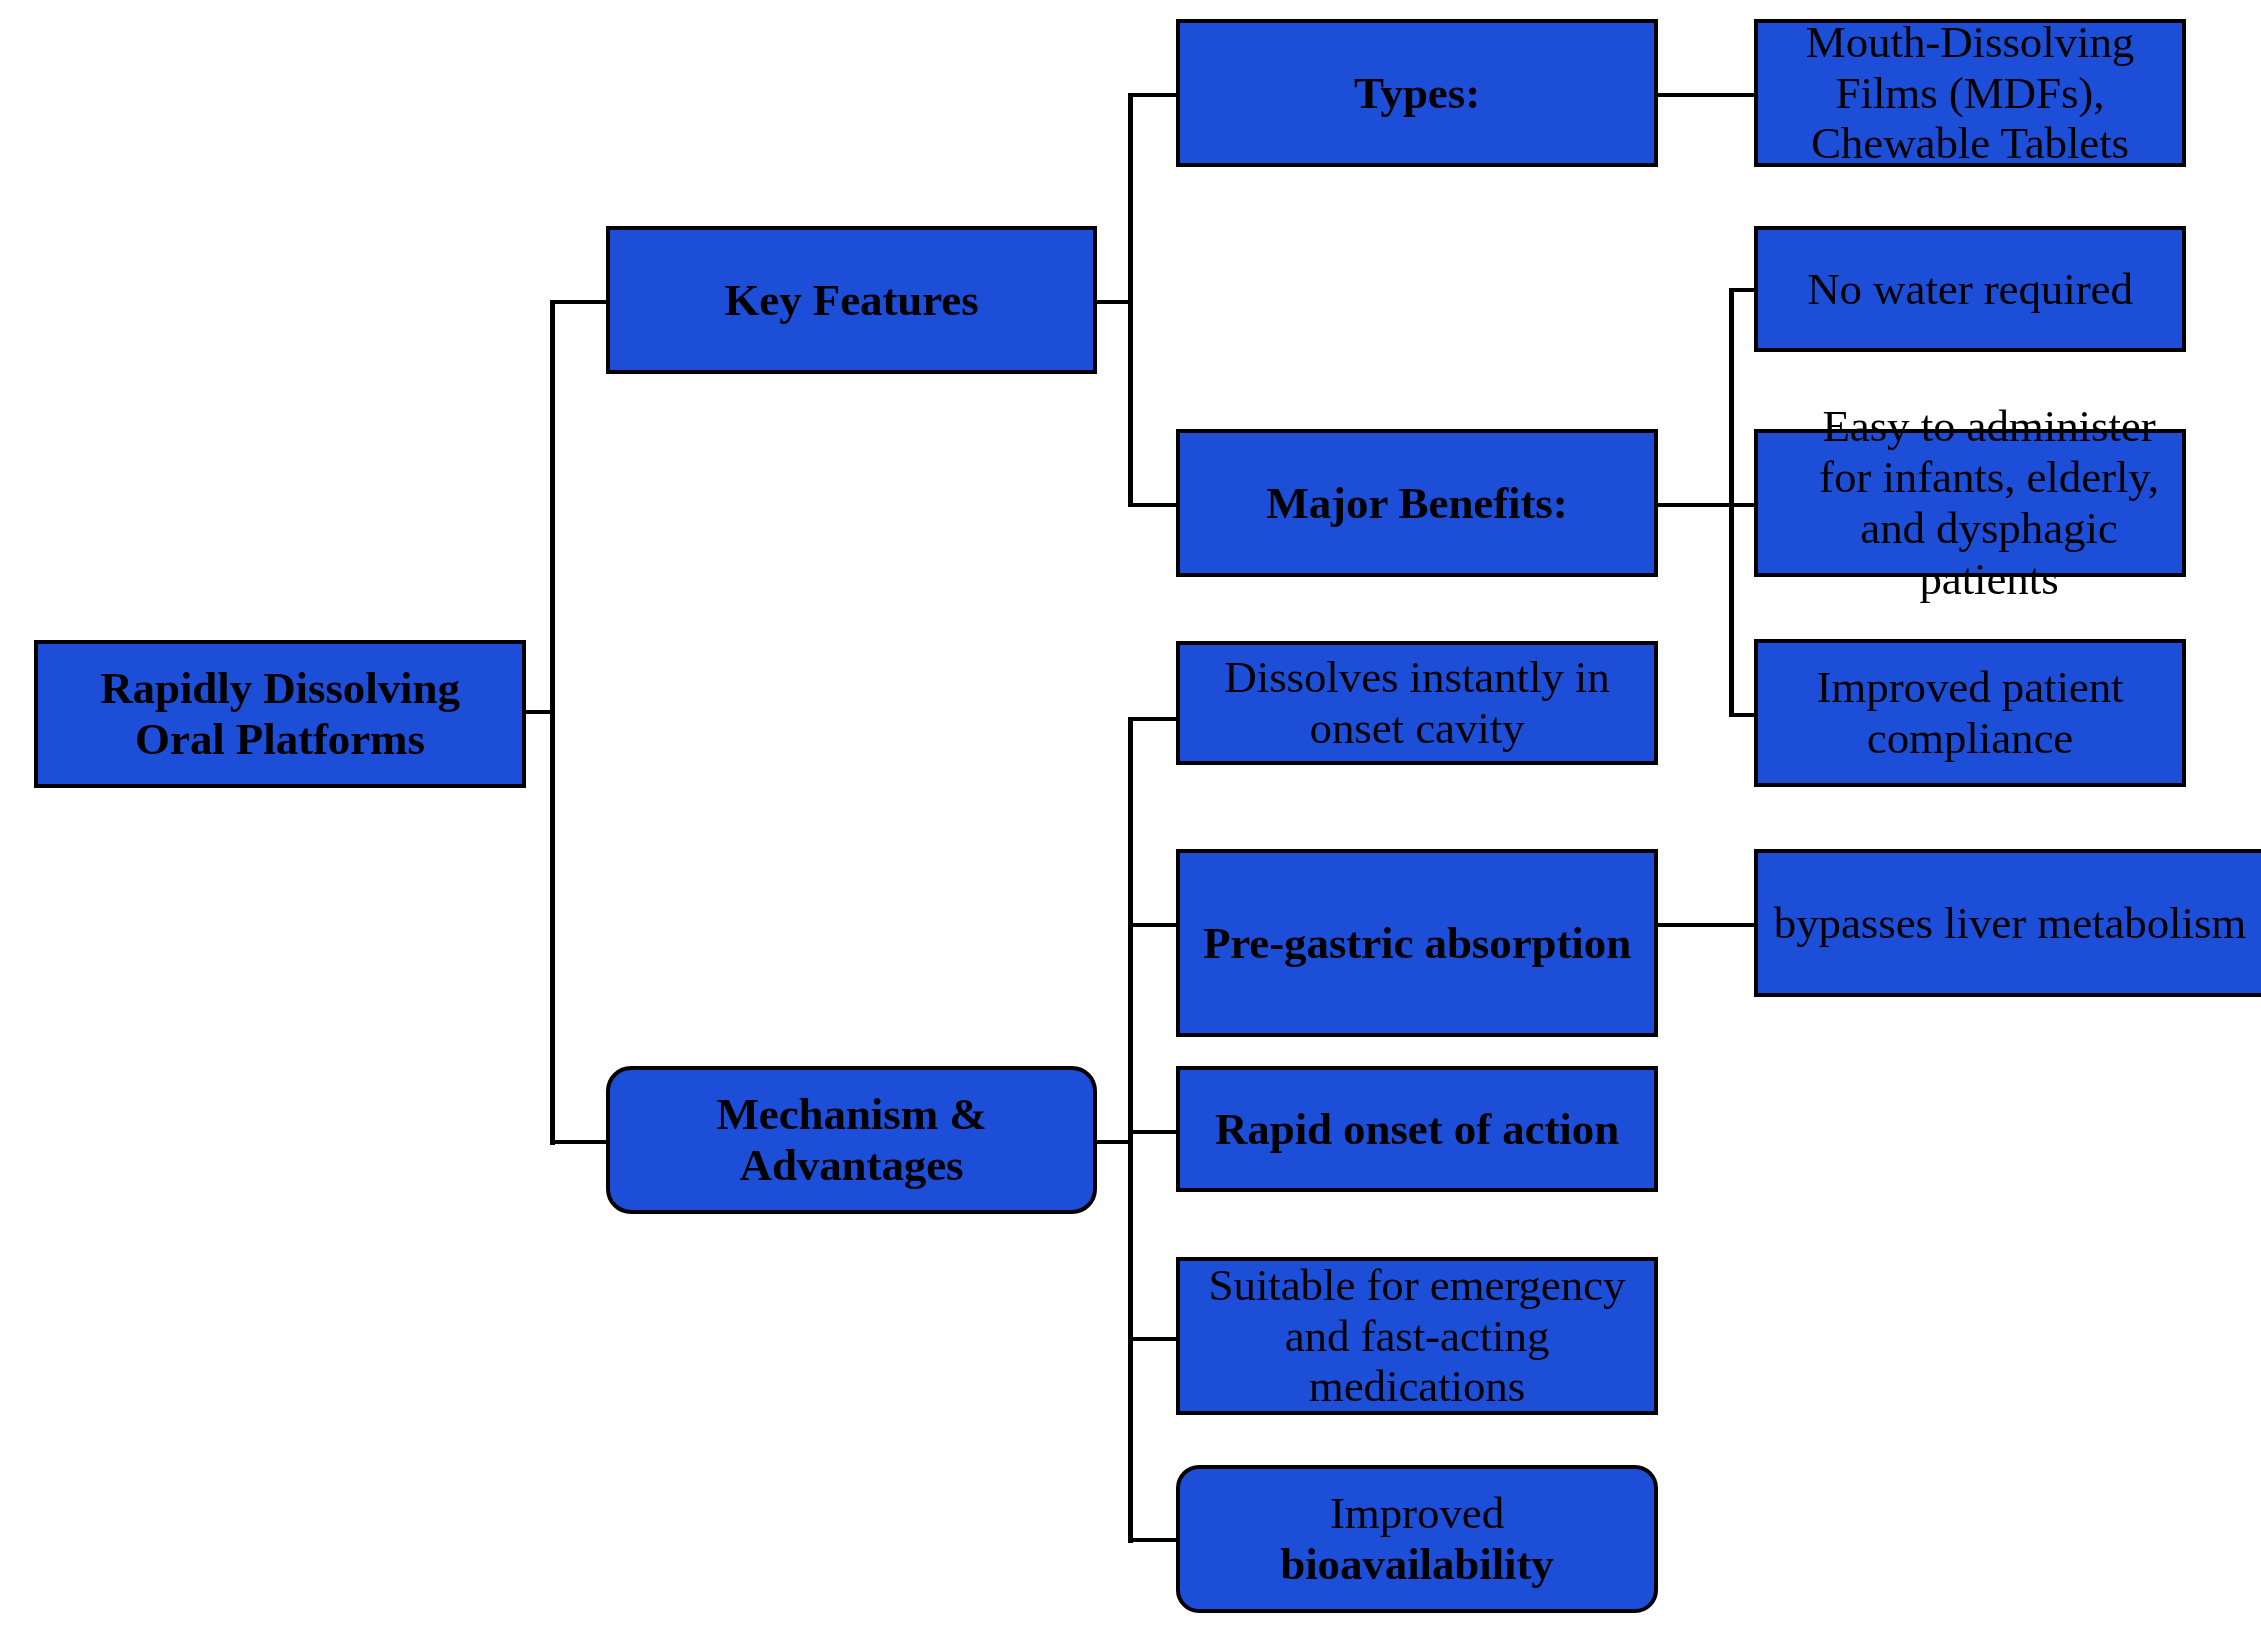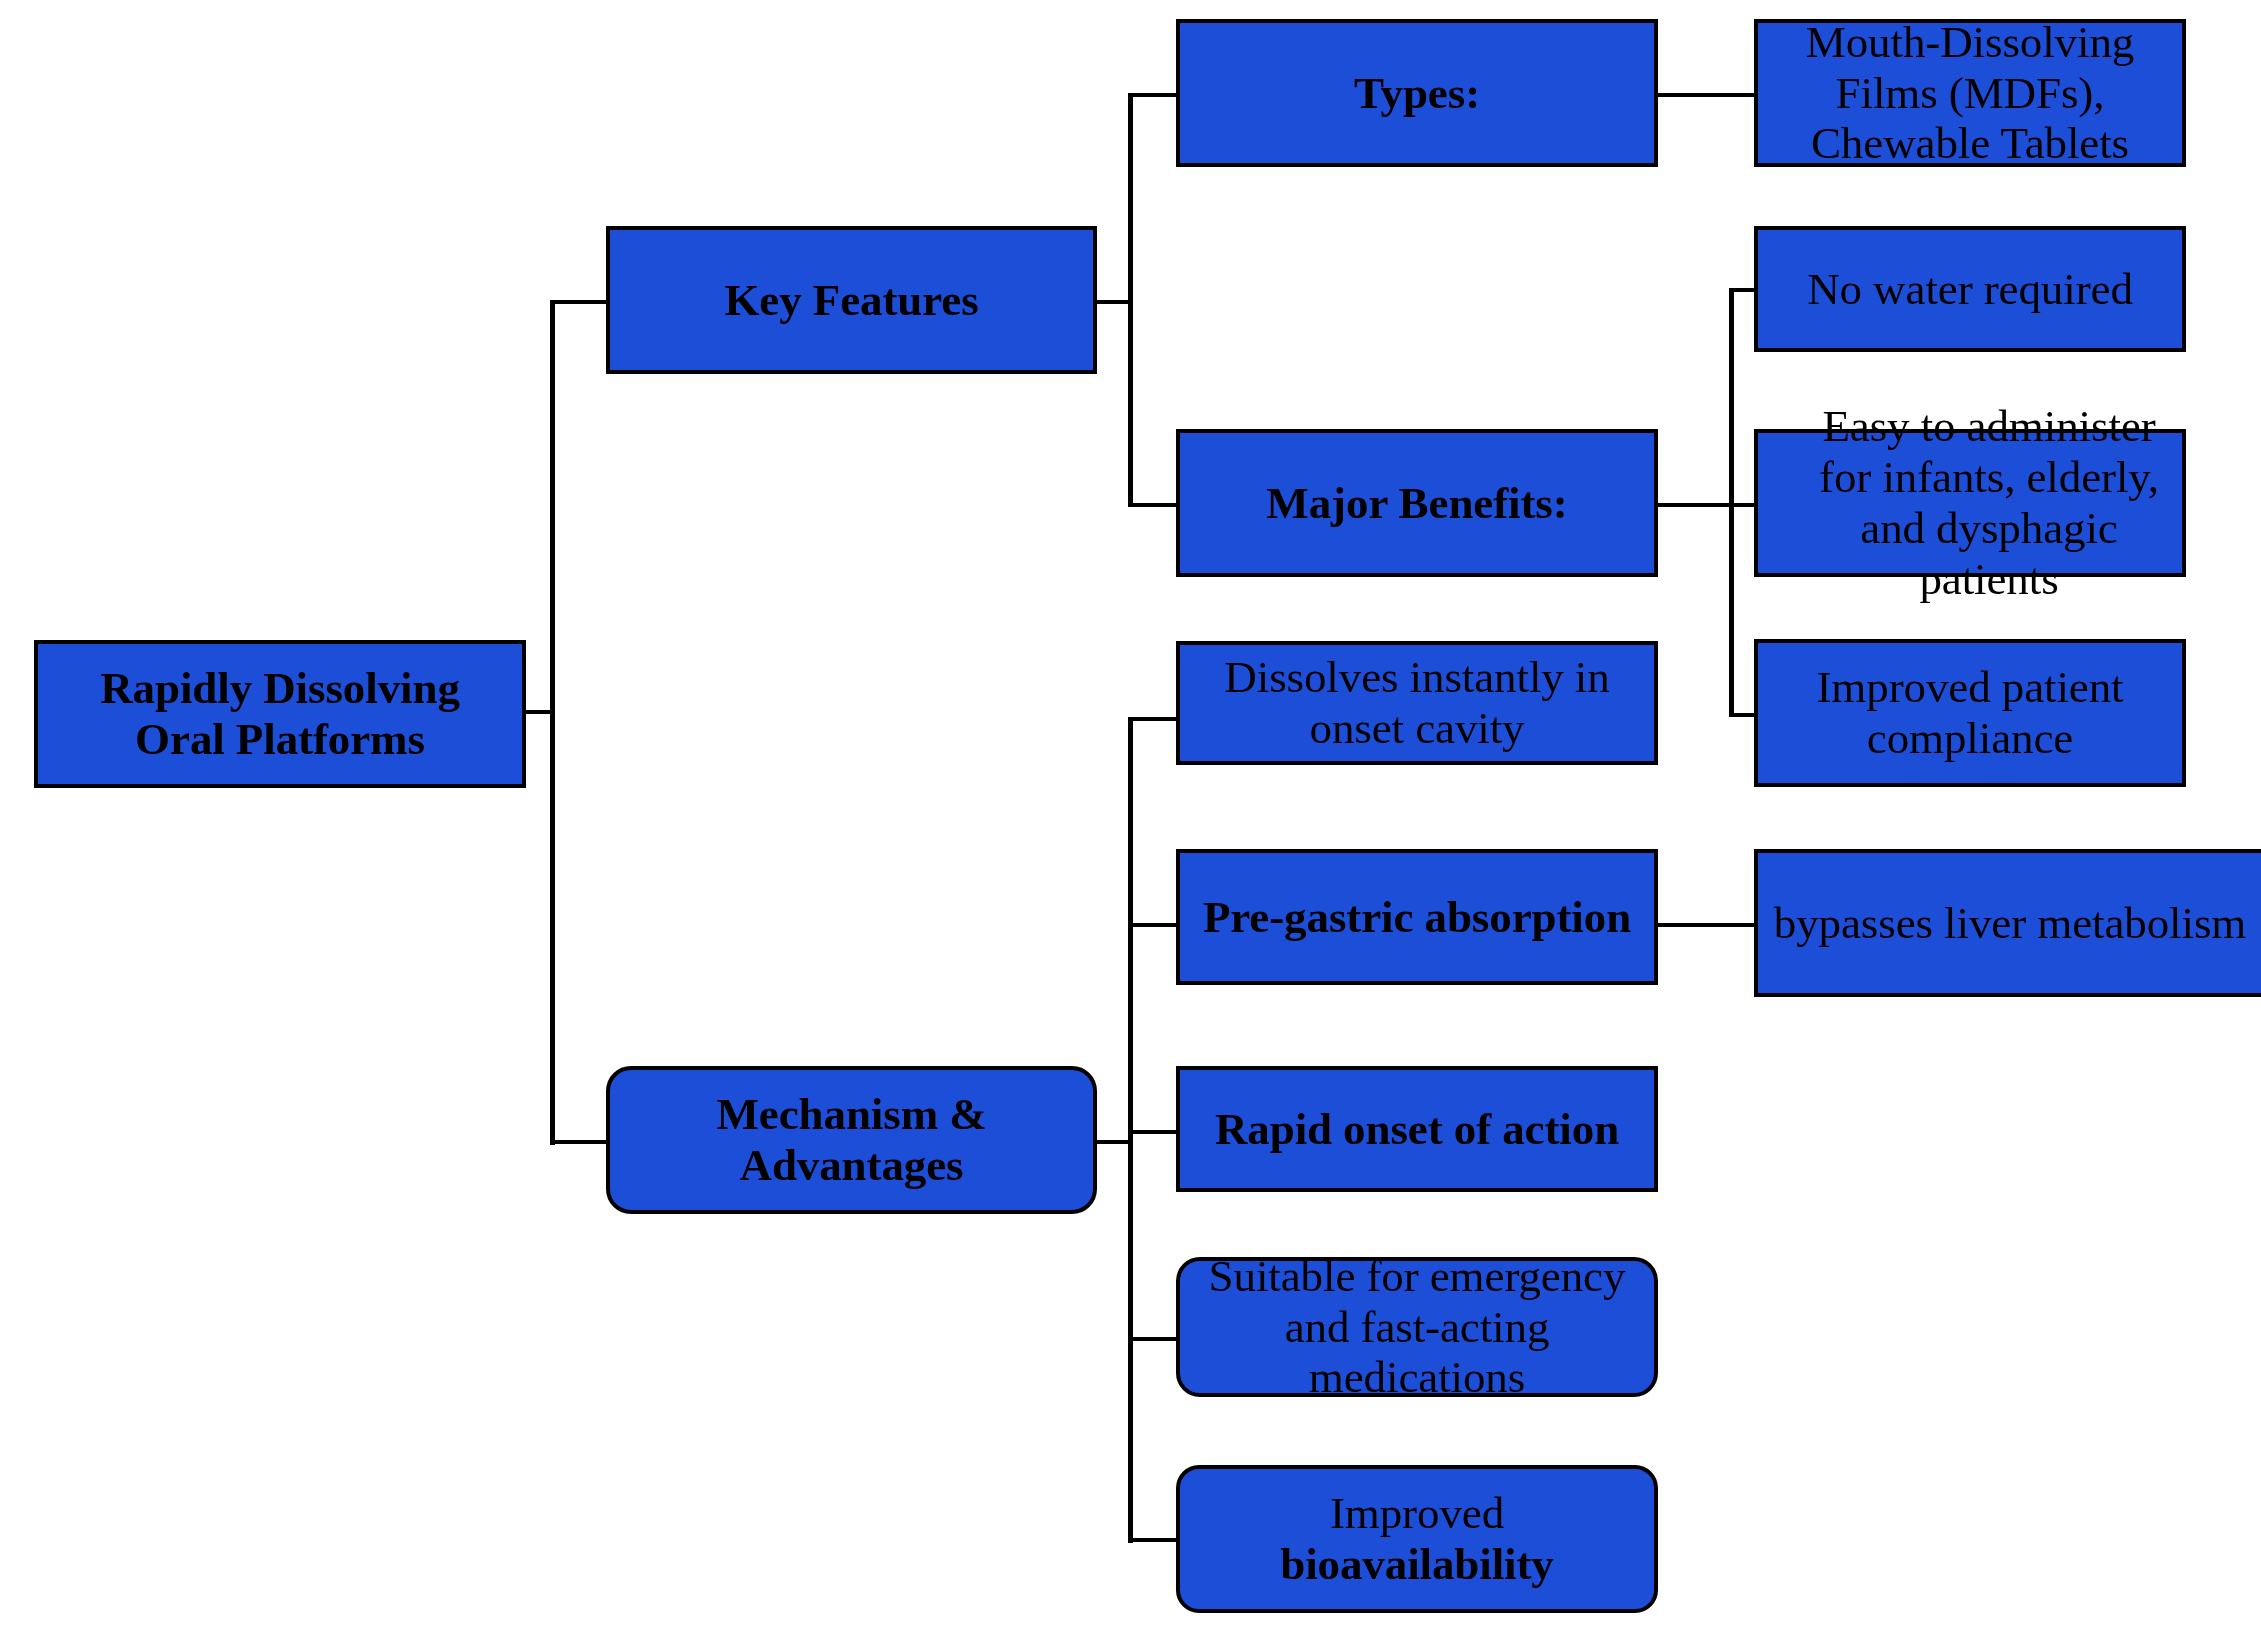--- a/index.html
+++ b/index.html
@@ -122,29 +122,29 @@
   </div>
 
   <div class="node reg" style="left:1754px; top:849px; width:512px; height:148px;">
     <span class="txt">bypasses liver metabolism</span>
   </div>
 
   <div class="node reg" style="left:1176px; top:641px; width:482px; height:124px;">
     <span class="txt">Dissolves instantly in onset cavity</span>
   </div>
 
-  <div class="node bold" style="left:1176px; top:849px; width:482px; height:136px;">
+  <div class="node bold" style="left:1176px; top:849px; width:482px; height:188px;">
     <span class="txt">Pre-gastric absorption</span>
   </div>
 
   <div class="node bold" style="left:1176px; top:1066px; width:482px; height:126px;">
     <span class="txt">Rapid onset of action</span>
   </div>
 
-  <div class="node reg" style="left:1176px; top:1257px; width:482px; height:140px;border-radius:24px;">
+  <div class="node reg" style="left:1176px; top:1257px; width:482px; height:158px;">
     <span class="txt">Suitable for emergency and fast-acting medications</span>
   </div>
 
   <div class="node mixed" style="left:1176px; top:1465px; width:482px; height:148px;border-radius:23px;">
     <span class="txt"><span>Improved </span><span class="b">bioavailability</span></span>
   </div>
 
 </div>
 
 

